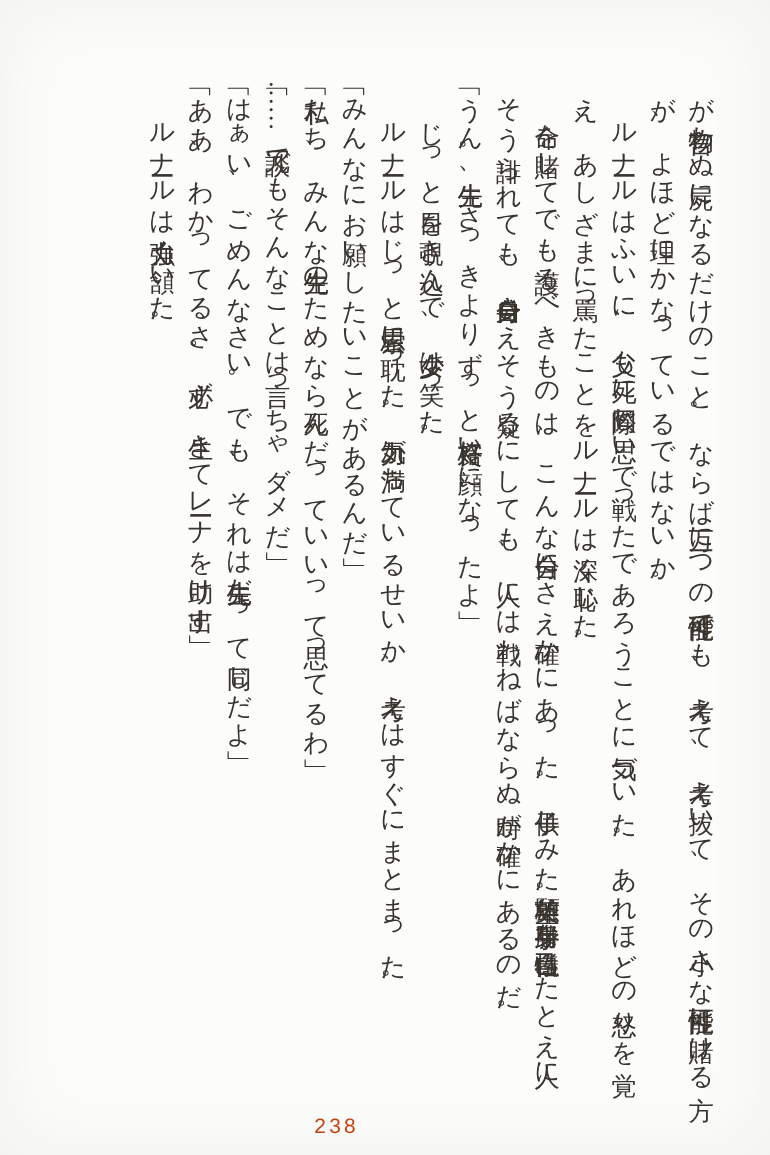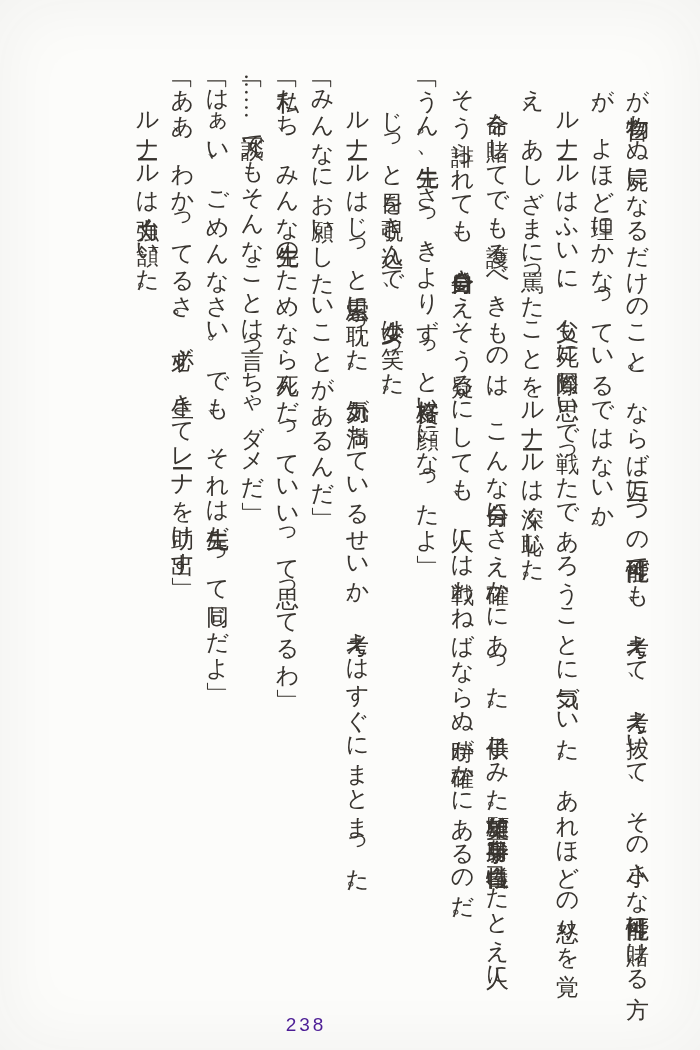--- a/index.html
+++ b/index.html
@@ -32,21 +32,21 @@
   }
   .page-number{
     position:absolute;
     left:0;
     top:1014px;
     width:612px;
     text-align:center;
     font-family:"Liberation Sans","DejaVu Sans",sans-serif;
     font-size:19px;
     letter-spacing:3px;
-    color:#4c1d95;
+    color:#c2410c;
   }
 </style>
 </head>
 <body>
 
 <div class="page">
   <div class="text-block">
       <p>が物言わぬ屍になるだけのこと。ならば万に一つの可能性でも、考えて、考え抜いて、その小さな可能性に賭ける方が、よほど理にかなっているではないか。</p>
       <p class="indent">ルナールはふいに、父も死に際同じ思いで戦ったであろうことに気づいた。あれほどの怒りを覚え、あしざまに罵ったことをルナールは深く恥じた。</p>
       <p class="indent">命を賭してでも護るべきものは、こんな自分にさえ確かにあった。子供じみた英雄願望。身勝手な自己犠牲。たとえ人にそう誹られても、自分自身さえそう疑るにしても、人には戦わねばならぬ時が確かにあるのだ。</p>

